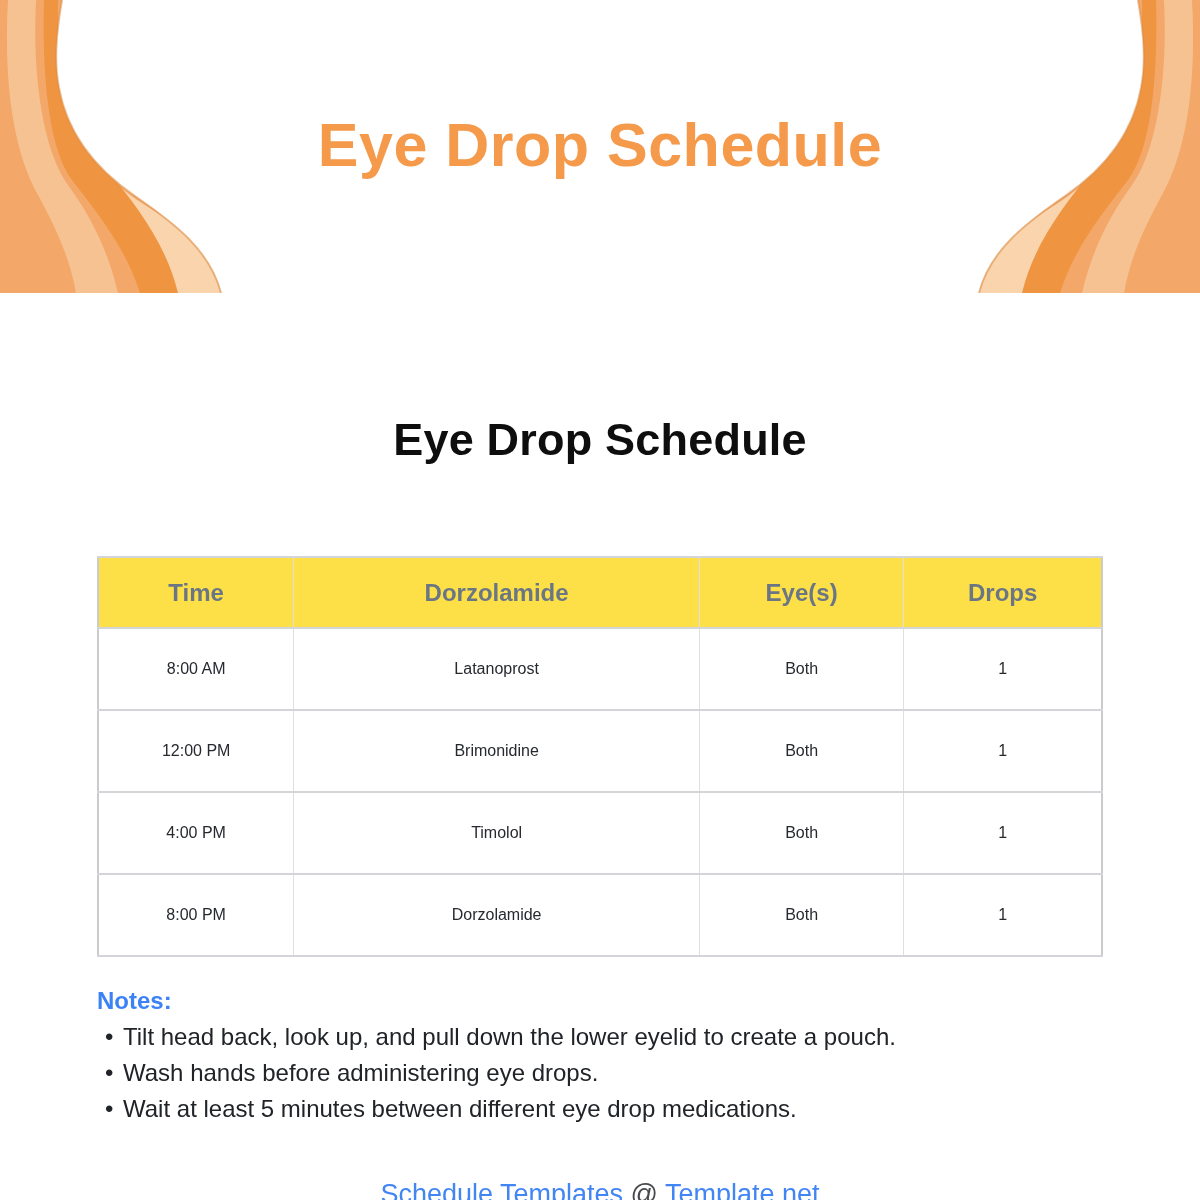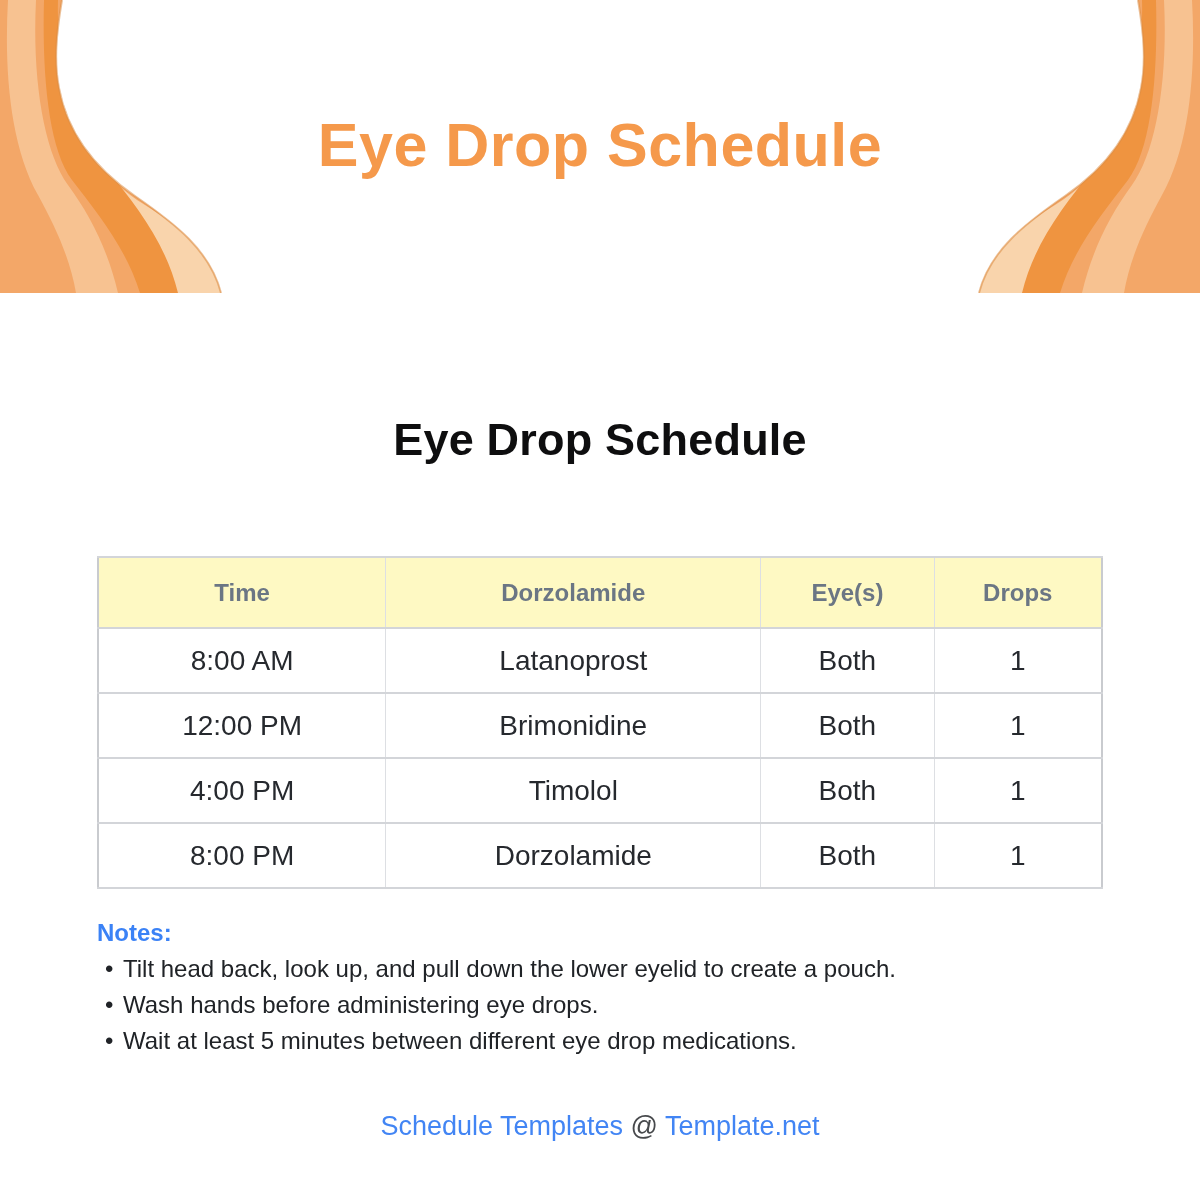--- a/index.html
+++ b/index.html
@@ -36,25 +36,25 @@
   table.schedule {
     width: 100%; border-collapse: collapse;
     border: 2px solid #C9CBCF;
   }
   .schedule th, .schedule td {
     border-left: 1px solid #DDDFE3; border-right: 1px solid #DDDFE3;
     border-top: 2px solid #D3D5D9; border-bottom: 2px solid #D3D5D9;
     text-align: center; padding: 0;
   }
   .schedule th {
-    background: #fef9c3; color: #6B7684;
+    background: #fde047; color: #6B7684;
     font-size: 24px; font-weight: 700; height: 71px;
   }
   .schedule td {
-    color: #26292E; font-size: 28px; height: 65px;
+    color: #26292E; font-size: 16px; height: 82px;
   }
 
   .notes { margin-top: 26px; font-size: 24px; color: #202327; }
   .notes-label { font-weight: 700; line-height: 36px; color: #3b82f6; }
   .notes ul { margin: 0; padding: 0; list-style: none; }
   .notes li { position: relative; padding-left: 26px; line-height: 36px; }
   .notes li::before { content: "\2022"; position: absolute; left: 8px; color: #202327; }
 
   .footer { margin-top: 52px; text-align: center; font-size: 27px; white-space: nowrap; }
   .footer a { color: #4285F4; text-decoration: none; cursor: pointer; }

